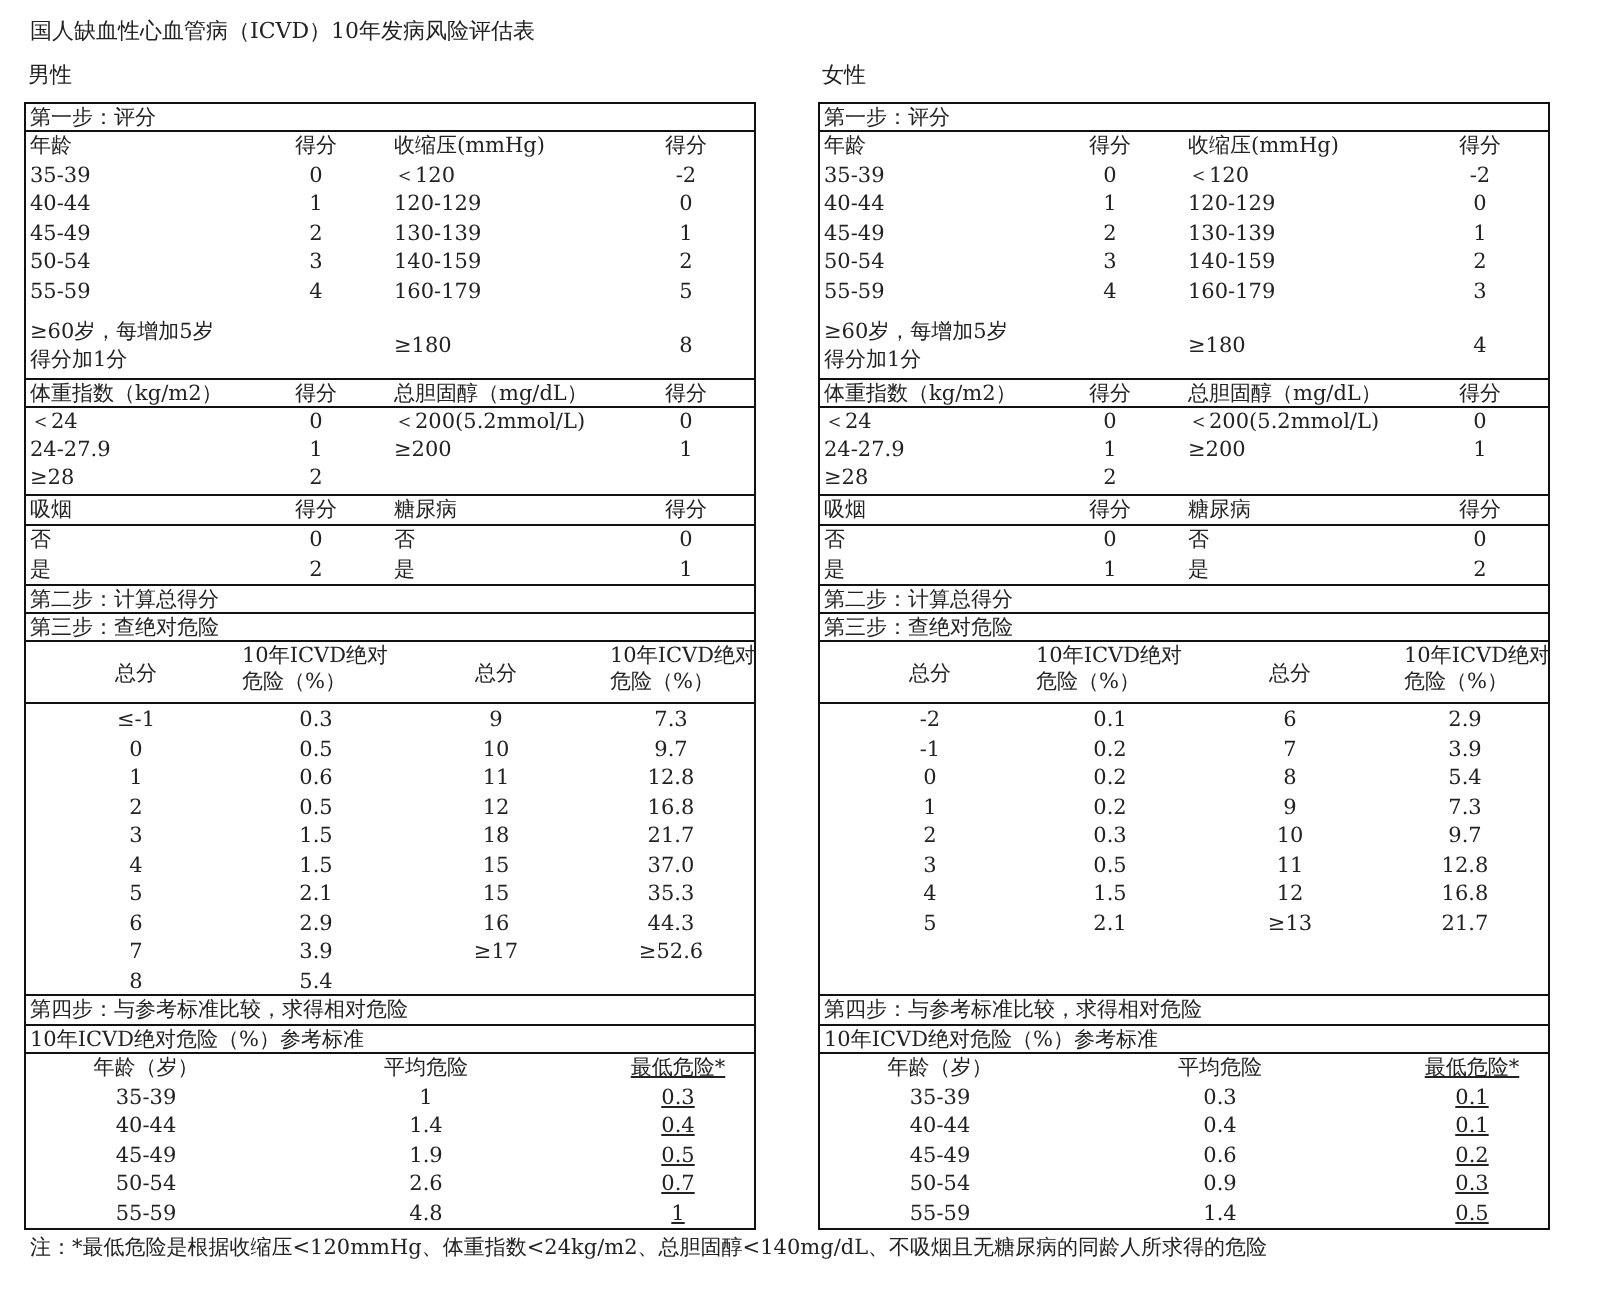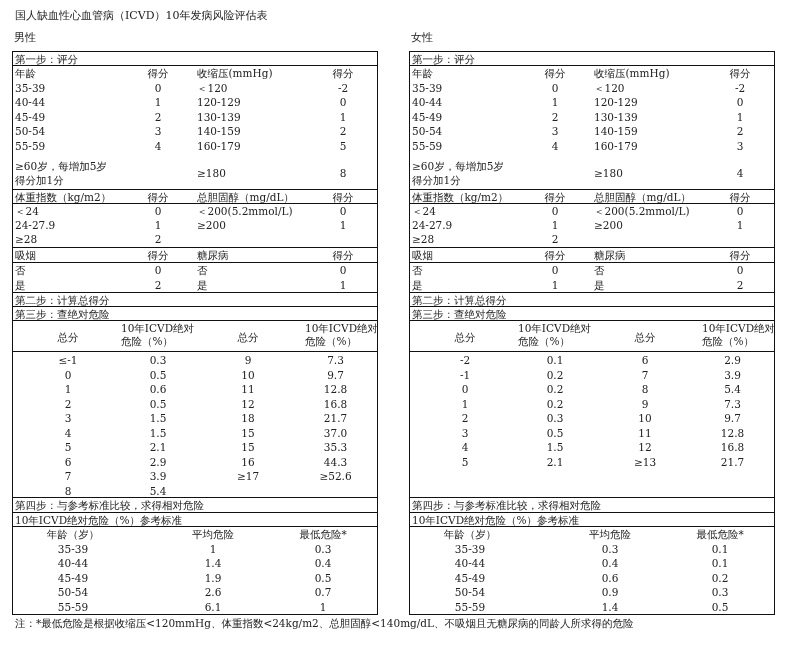--- a/index.html
+++ b/index.html
@@ -15,21 +15,21 @@
   .c2{left:120px;width:50px;text-align:center;}
   .c3{left:184px;}
   .c4{left:300px;width:60px;text-align:center;}
   .ctr{text-align:center;}
   .rk1{left:20px;width:70px;}
   .rk2{left:100px;width:90px;}
   .rk3{left:200px;width:70px;}
   .rk4{left:280px;width:85px;}
   .rf1{left:10px;width:100px;}
   .rf2{left:150px;width:100px;}
-  .rf3{left:260px;width:100px;}
+  .rf3{left:276px;width:100px;text-decoration:underline;}
   .note{position:absolute;left:15px;top:617px;font-size:10.5px;white-space:nowrap;}
   .hdr2{line-height:12.5px;}
 </style>
 </head>
 <body>
 
 <div class="title">国人缺血性心血管病（ICVD）10年发病风险评估表</div>
 
 <div id="panels">
     <div class="gender" style="left: 14px;">男性</div>
@@ -237,21 +237,21 @@
         <span class="c ctr rf2">1.9</span>
         <span class="c ctr rf3">0.5</span>
       </div>
       <div class="row " style="top:533px">
         <span class="c ctr rf1">50-54</span>
         <span class="c ctr rf2">2.6</span>
         <span class="c ctr rf3">0.7</span>
       </div>
       <div class="row " style="top:547.5px">
         <span class="c ctr rf1">55-59</span>
-        <span class="c ctr rf2">6.1</span>
+        <span class="c ctr rf2">4.8</span>
         <span class="c ctr rf3">1</span>
       </div>
     </div>
     <div class="gender" style="left: 411px;">女性</div>
     <div class="panel" style="left: 409px;">
       <div class="sec" style="top:0px;height:14px"></div>
       <div class="row " style="top:0px">
         <span class="c c1">第一步：评分</span>
       </div>
       <div class="row " style="top:14px">

